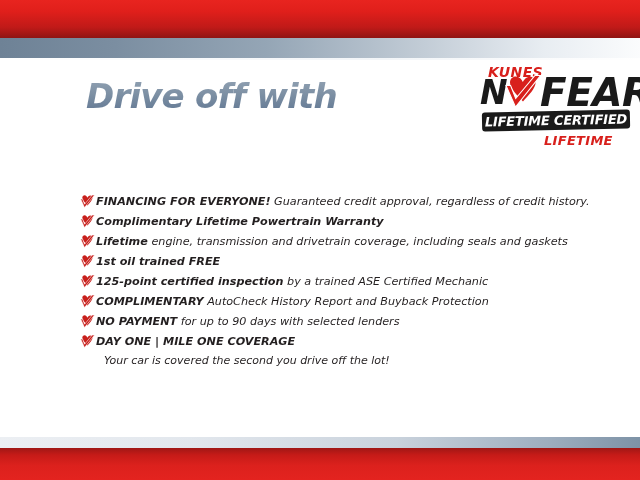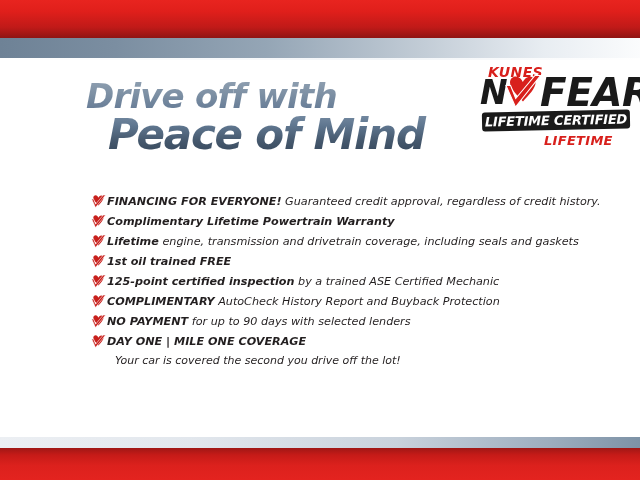--- a/index.html
+++ b/index.html
@@ -186,21 +186,21 @@
     font-style: italic;
     font-weight: bold;
     font-size: 13px;
     letter-spacing: 0.3px;
     color: #d8201c;
   }
 
   
   .bullets {
     position: absolute;
-    left: 90px;
+    left: 79px;
     top: 192px;
     width: 520px;
   }
   .bullet-row {
     display: flex;
     align-items: flex-start;
     height: 20px;
   }
   .bullet-icon {
     flex: 0 0 auto;
@@ -240,21 +240,20 @@
 <body>
 
 <div id="banner">
 
   <div class="top-red"></div>
   <div class="top-silver"></div>
   <div class="top-silver-edge"></div>
 
   <div class="headline">
     <div class="headline-line1">Drive off with</div>
-    <div class="headline-line2">Peace of Mind</div>
   </div>
 
   <div class="logo">
     <div class="logo-kunes">KUNES</div>
 
     <div class="logo-mainrow">
       <span class="logo-n">N</span>
       <span class="logo-heartcheck">
         <svg viewBox="0 0 42 40" width="42" height="40" aria-hidden="true">
           <path d="M8 9.5 C8 3.5 14.5 1.5 18.5 5.5 C19.6 6.6 20.3 7.9 20.8 9.1

